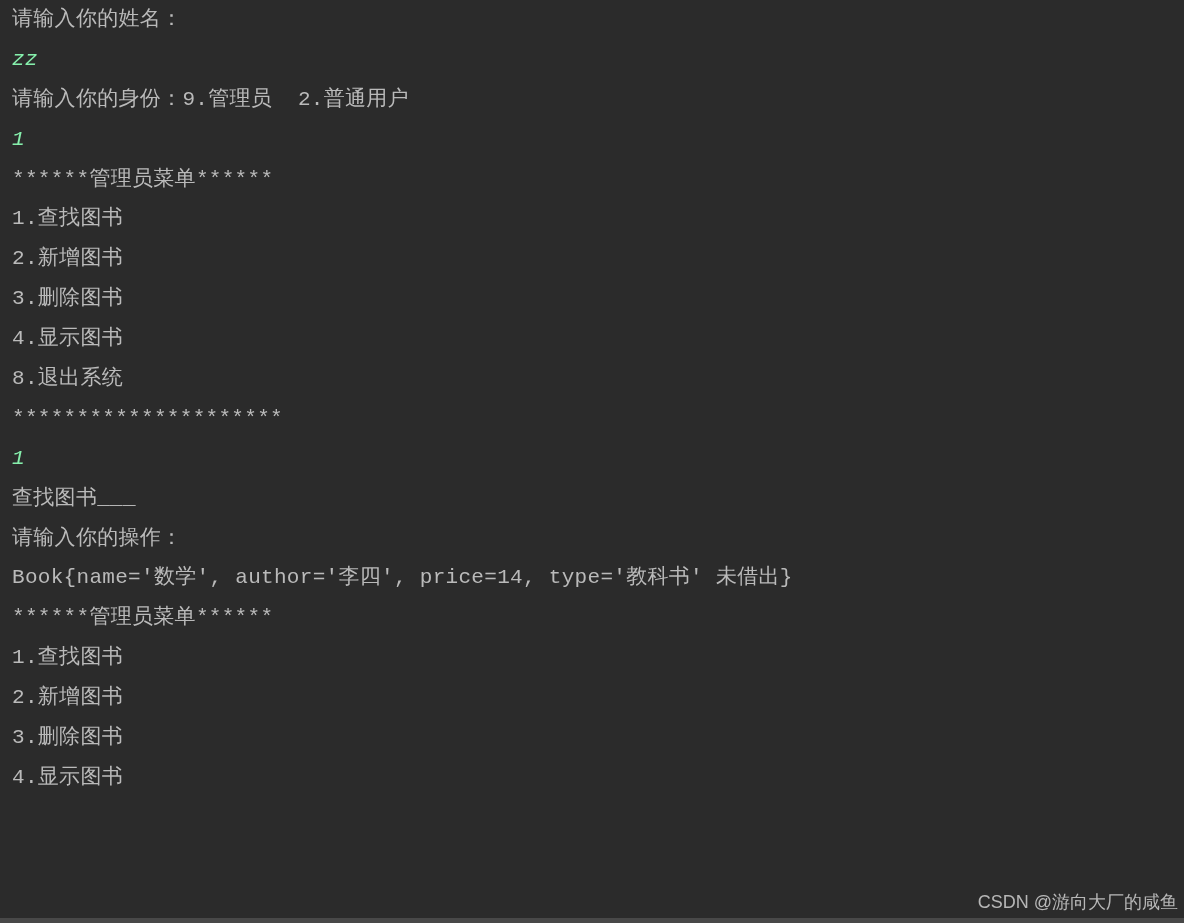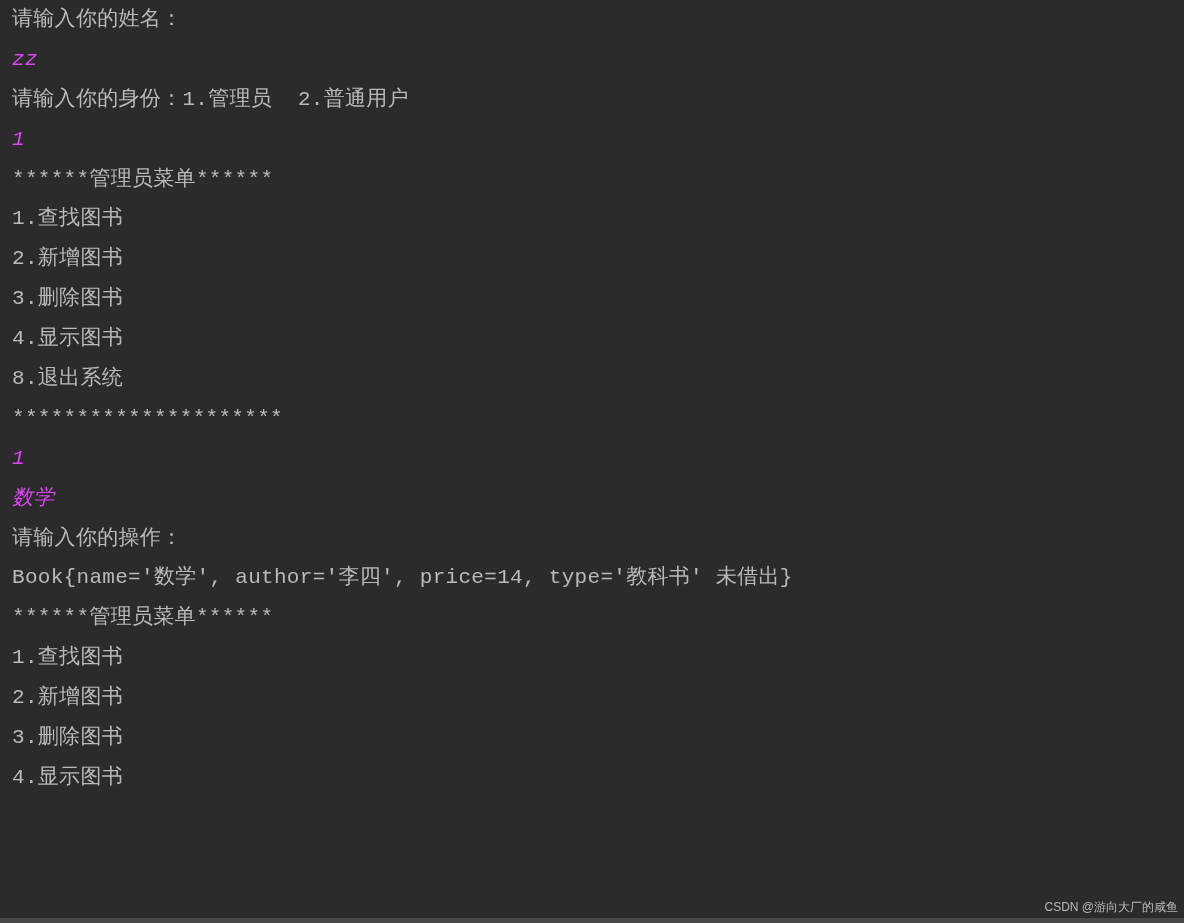--- a/index.html
+++ b/index.html
@@ -17,61 +17,61 @@
       width: 1184px;
       height: 923px;
       overflow: hidden;
       position: relative;
     }
     .console-line {
       white-space: pre;
       letter-spacing: 0.3px;
     }
     .user-input {
-      color: #d946ef;
+      color: #86efac;
       font-style: italic;
     }
     .watermark {
       position: absolute;
       bottom: 4px;
       right: 6px;
       color: #d0d0d0;
-      font-size: 12px;
+      font-size: 18px;
       font-family: Arial, sans-serif;
       font-style: normal;
       letter-spacing: 0;
       opacity: 0.85;
     }
     .scrollbar-track {
       position: absolute;
       bottom: 0;
       left: 0;
       right: 0;
       height: 5px;
       background-color: #484848;
     }
   </style>
 </head>
 <body>
 
 <div>
   <div class="console-line">请输入你的姓名：</div>
   <div class="console-line user-input">zz</div>
-  <div class="console-line">请输入你的身份：1.管理员  2.普通用户</div>
+  <div class="console-line">请输入你的身份：9.管理员  2.普通用户</div>
   <div class="console-line user-input">1</div>
   <div class="console-line"></div>
   <div class="console-line">******管理员菜单******</div>
   <div class="console-line">1.查找图书</div>
   <div class="console-line">2.新增图书</div>
   <div class="console-line">3.删除图书</div>
   <div class="console-line">4.显示图书</div>
   <div class="console-line">8.退出系统</div>
   <div class="console-line">*********************</div>
   <div class="console-line user-input">1</div>
-  <div class="console-line user-input">数学</div>
+  <div class="console-line">查找图书___</div>
   <div class="console-line">请输入你的操作：</div>
   <div class="console-line">Book{name='数学', author='李四', price=14, type='教科书' 未借出}</div>
   <div class="console-line">******管理员菜单******</div>
   <div class="console-line">1.查找图书</div>
   <div class="console-line">2.新增图书</div>
   <div class="console-line">3.删除图书</div>
   <div class="console-line">4.显示图书</div>
 </div>
 
 <div class="watermark">CSDN @游向大厂的咸鱼</div>

